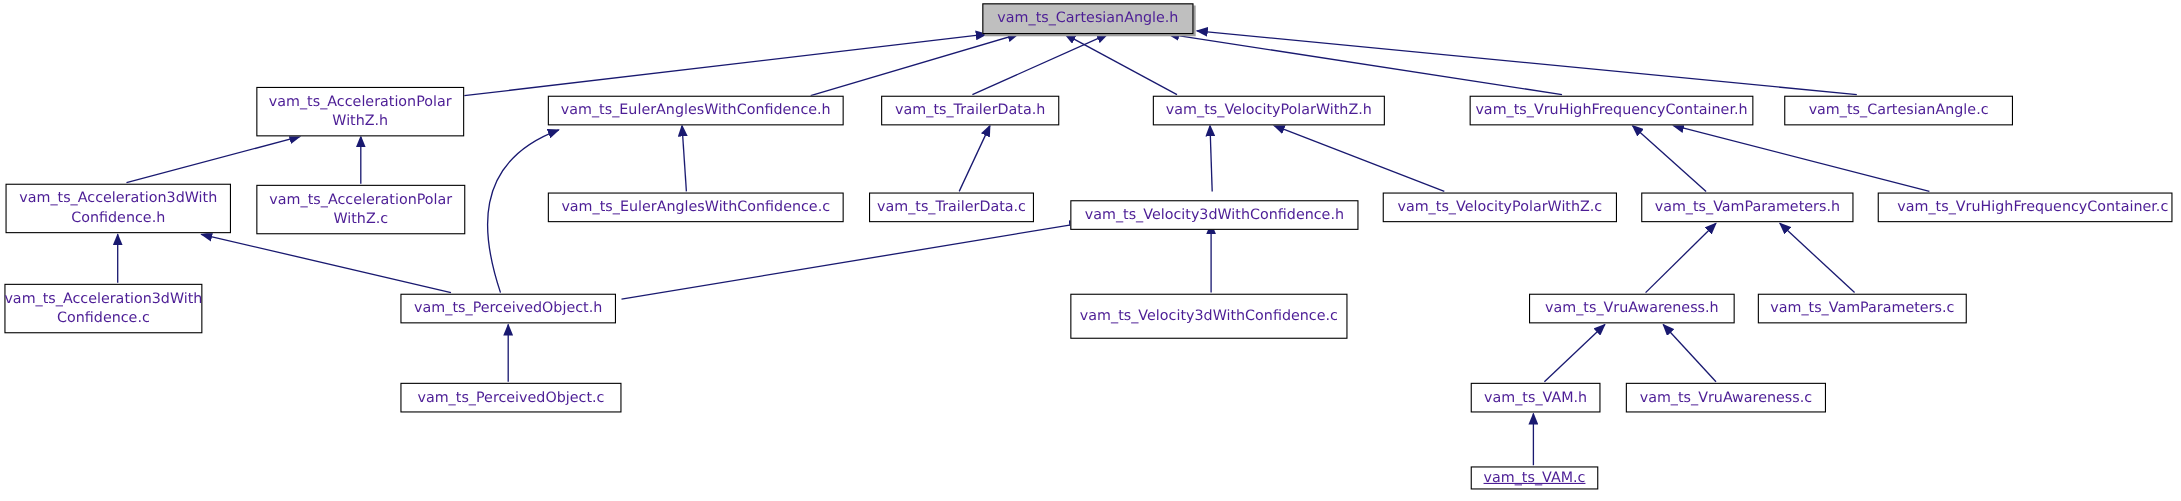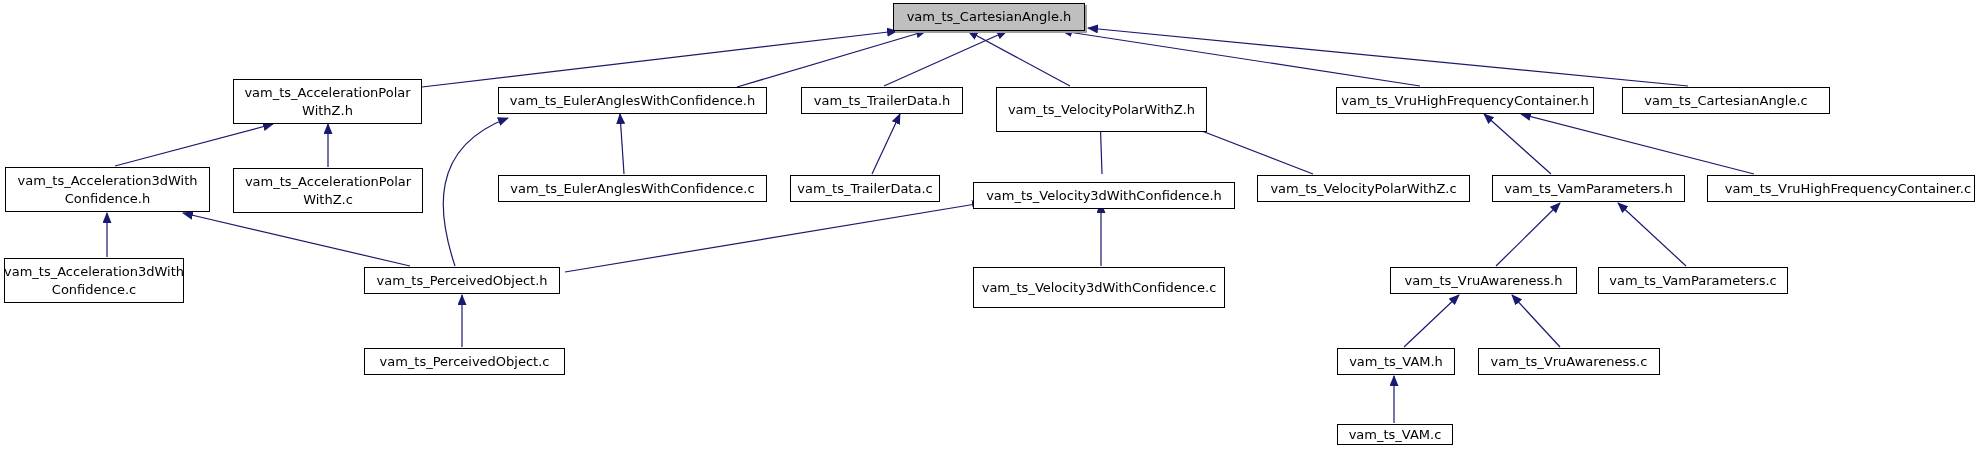--- a/index.html
+++ b/index.html
@@ -9,21 +9,21 @@
     background:#ffffff;
     font-family:"DejaVu Sans","Liberation Sans",sans-serif;
     overflow:hidden;
   }
   #edges{position:absolute;left:0;top:0;width:1983px;height:455px;}
   .node{
     position:absolute;
     box-sizing:border-box;
     border:1px solid #000000;
     background:#ffffff;
-    color:#000000;
+    color:#4c1d95;
     font-size:13px;
     line-height:1.35;
     display:flex;
     align-items:center;
     justify-content:center;
     text-align:center;
     white-space:pre-line;
     cursor:pointer;
   }
   .node.root{
@@ -71,21 +71,21 @@
       <path d="M1394,423 L1394,376" marker-end="url(#ah)"></path>
     </g>
   </svg>
 
   <div class="node root" style="left:893px;top:3px;width:192px;height:28px;">vam_ts_CartesianAngle.h</div>
 
   <div class="node" style="left:233px;top:79px;width:189px;height:45px;">vam_ts_AccelerationPolar
 WithZ.h</div>
   <div class="node" style="left:498px;top:87px;width:269px;height:27px;">vam_ts_EulerAnglesWithConfidence.h</div>
   <div class="node" style="left:801px;top:87px;width:162px;height:27px;">vam_ts_TrailerData.h</div>
-  <div class="node" style="left:996px;top:87px;width:211px;height:45px;">vam_ts_VelocityPolarWithZ.h</div>
+  <div class="node" style="left:1048px;top:87px;width:211px;height:27px;">vam_ts_VelocityPolarWithZ.h</div>
   <div class="node" style="left:1622px;top:87px;width:208px;height:27px;">vam_ts_CartesianAngle.c</div>
   <div class="node" style="left:1336px;top:87px;width:258px;height:27px;">vam_ts_VruHighFrequencyContainer.h</div>
 
   <div class="node" style="left:5px;top:167px;width:205px;height:45px;">vam_ts_Acceleration3dWith
 Confidence.h</div>
   <div class="node" style="left:233px;top:168px;width:190px;height:45px;">vam_ts_AccelerationPolar
 WithZ.c</div>
   <div class="node" style="left:498px;top:175px;width:269px;height:27px;">vam_ts_EulerAnglesWithConfidence.c</div>
   <div class="node" style="left:790px;top:175px;width:150px;height:27px;">vam_ts_TrailerData.c</div>
   <div class="node" style="left:973px;top:182px;width:262px;height:27px;">vam_ts_Velocity3dWithConfidence.h</div>
@@ -97,15 +97,15 @@
 Confidence.c</div>
   <div class="node" style="left:364px;top:267px;width:196px;height:27px;">vam_ts_PerceivedObject.h</div>
   <div class="node" style="left:973px;top:267px;width:252px;height:41px;">vam_ts_Velocity3dWithConfidence.c</div>
   <div class="node" style="left:1390px;top:267px;width:187px;height:27px;">vam_ts_VruAwareness.h</div>
   <div class="node" style="left:1598px;top:267px;width:190px;height:27px;">vam_ts_VamParameters.c</div>
 
   <div class="node" style="left:364px;top:348px;width:201px;height:27px;">vam_ts_PerceivedObject.c</div>
   <div class="node" style="left:1337px;top:348px;width:118px;height:27px;">vam_ts_VAM.h</div>
   <div class="node" style="left:1478px;top:348px;width:182px;height:27px;">vam_ts_VruAwareness.c</div>
 
-  <div class="node" style="left:1337px;top:424px;width:116px;height:21px;">vam_ts_VAM.c</div>
+  <div class="node" style="left:1337px;top:424px;width:116px;height:21px;text-decoration:underline;">vam_ts_VAM.c</div>
 
 </div>
 
 </body></html>

